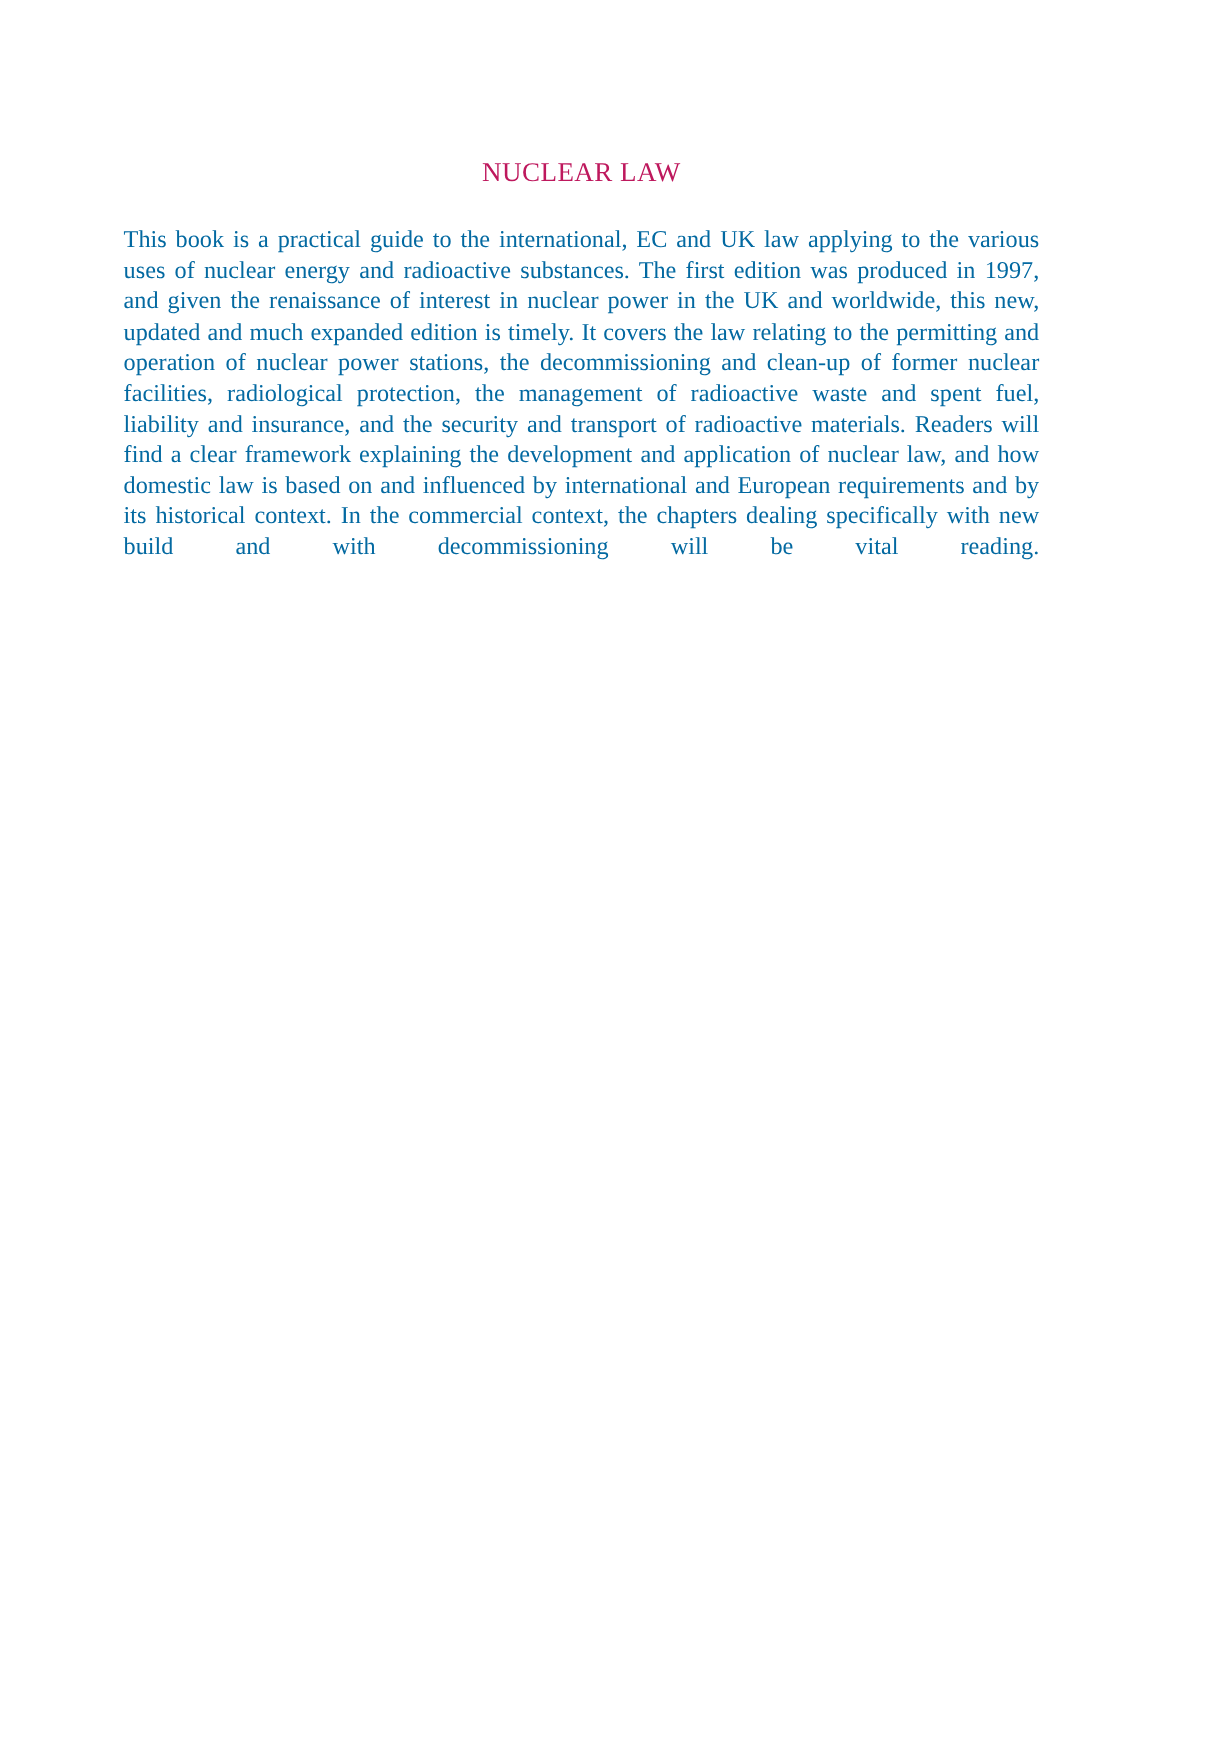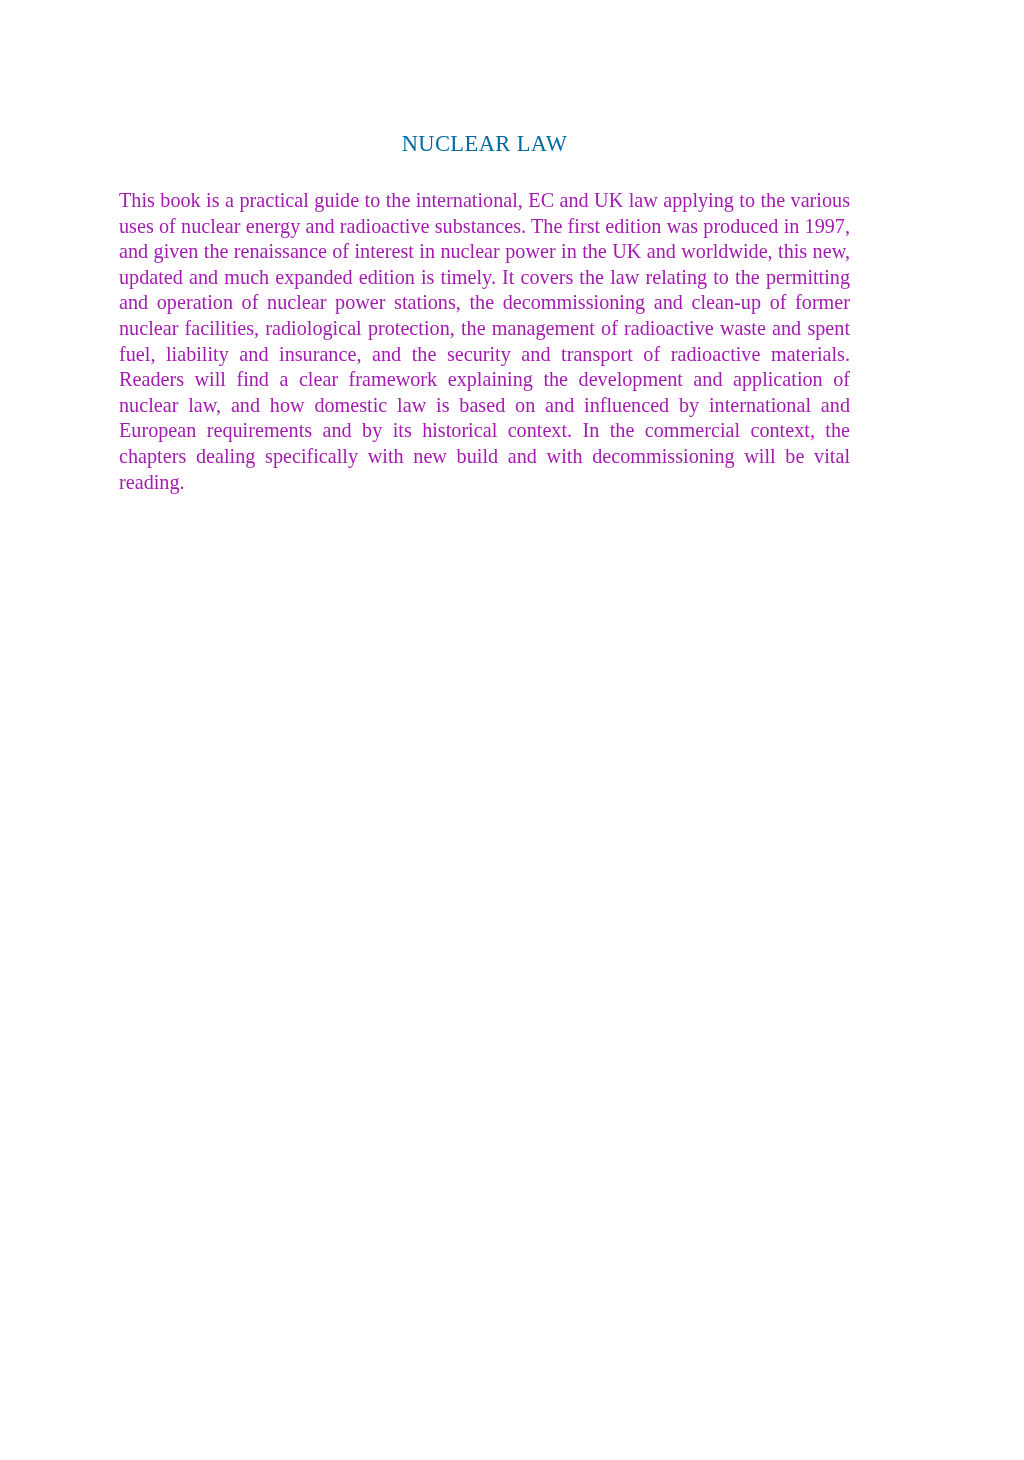--- a/index.html
+++ b/index.html
@@ -28,37 +28,37 @@
     top: 130px;
     width: 763px;
   }
 
   .page-title {
     font-family: "Liberation Serif", "DejaVu Serif", serif;
     font-size: 22.5px;
     font-weight: 400;
     letter-spacing: 0.4px;
     text-align: center;
-    color: #0369a1;
+    color: #be185d;
     margin: 0;
     padding: 0;
     line-height: 28px;
     white-space: pre;
   }
 
   .blurb {
-    margin: 16px;
+    margin: 0;
     padding: 0;
     margin-top: 30px;
     font-family: "Liberation Serif", "DejaVu Serif", serif;
     font-size: 20.2px;
     line-height: 25.6px;
     text-align: justify;
     text-justify: inter-word;
-    color: #a21caf;
+    color: #0369a1;
     hyphens: none;
     word-spacing: 0.1px;
   }
 
   .blurb::after {
     content: "";
     display: inline-block;
     width: 100%;
   }
 </style>

